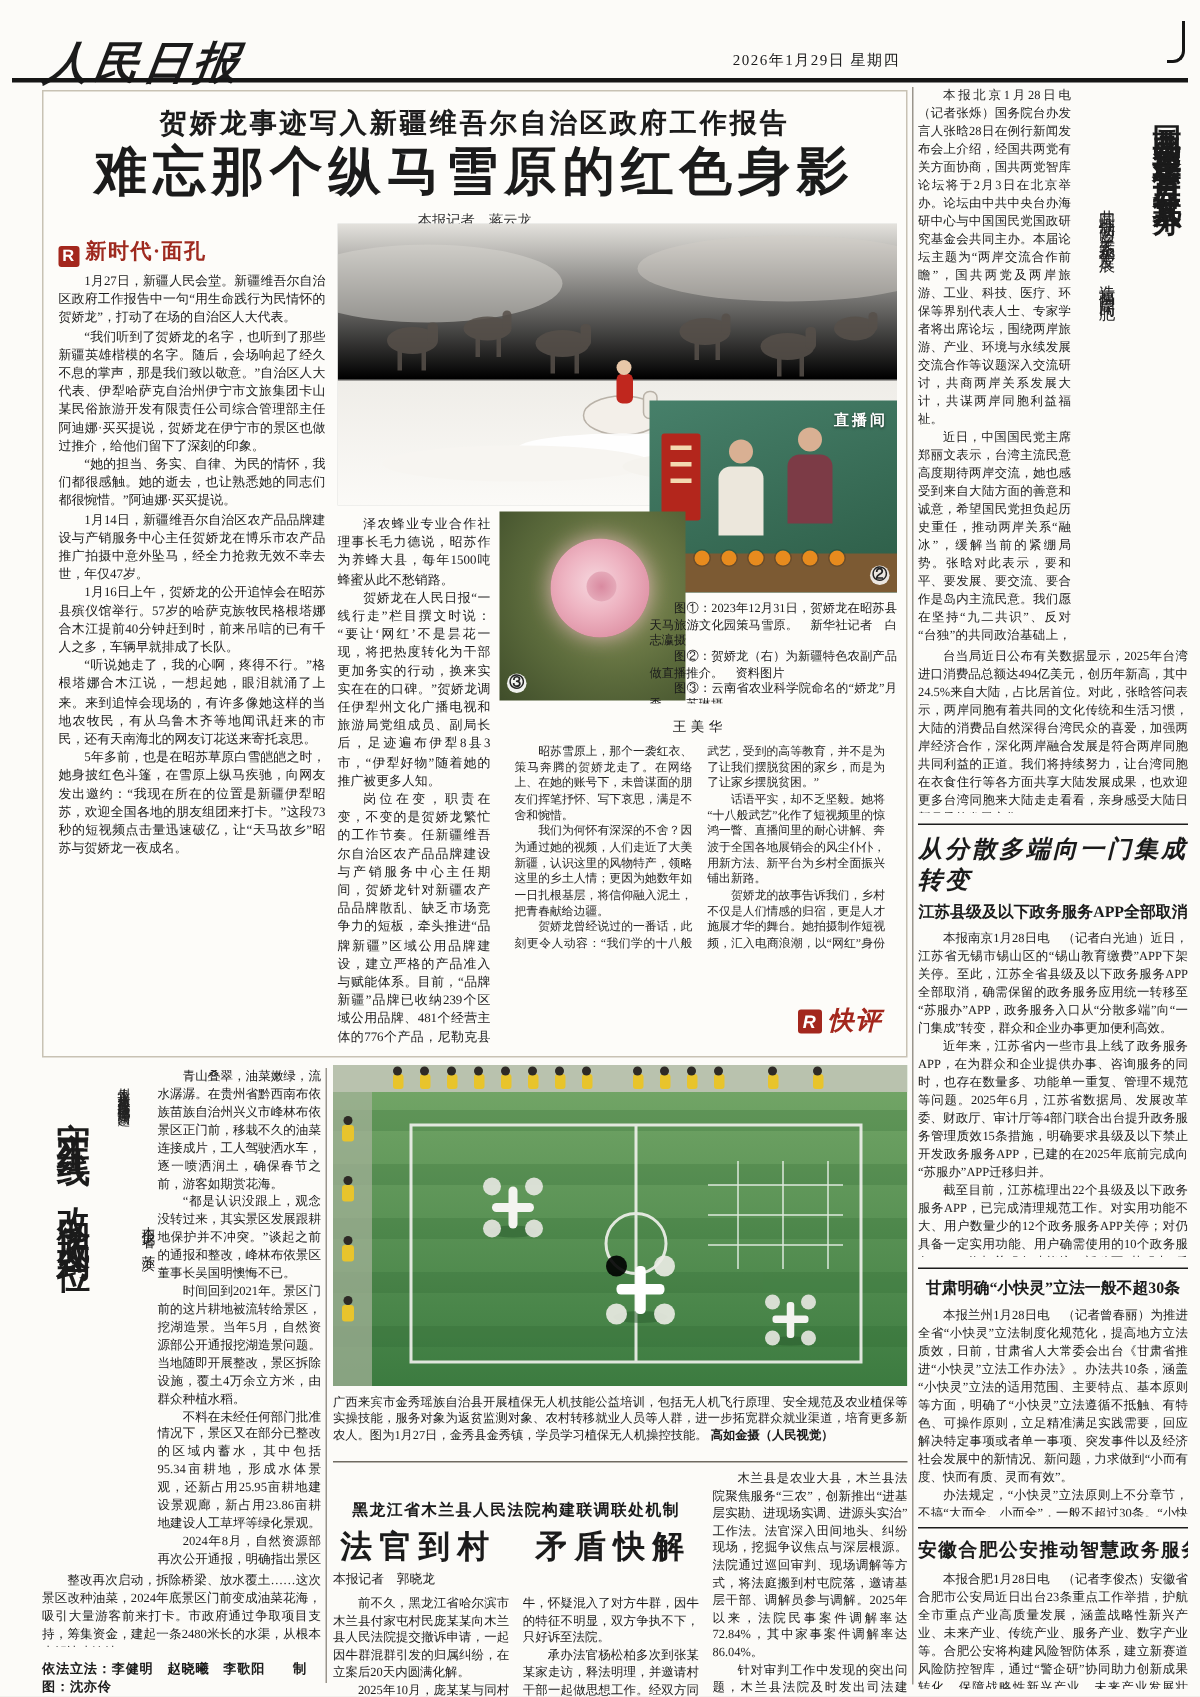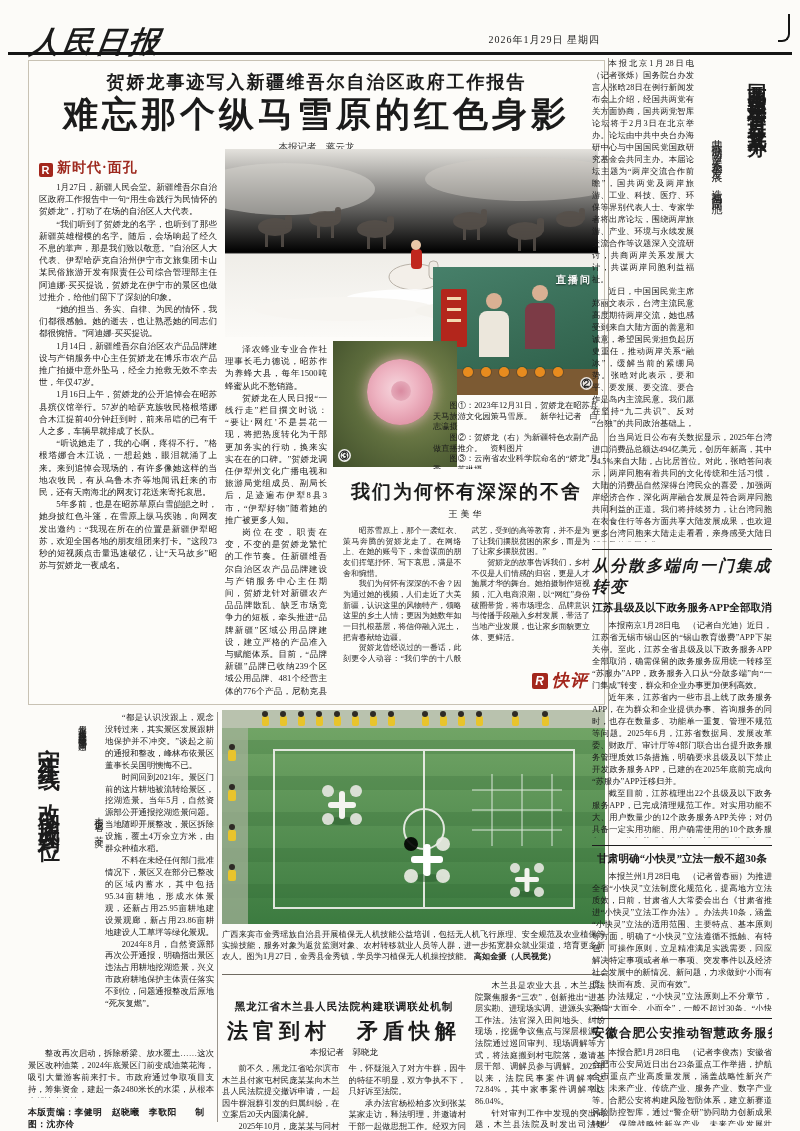--- a/index.html
+++ b/index.html
@@ -76,25 +76,25 @@
   .gz-footer{margin-top:9px;font-size:8.8px;font-weight:bold;letter-spacing:.5px;}
   
   .mid{position:absolute;left:222px;top:710px;width:383px;height:414px;}
   .ph-drone{position:relative;width:383px;height:214px;overflow:hidden;}
   .drone-cap{margin-top:5px;font-size:8.2px;line-height:1.35;height:40px;overflow:hidden;}
   .drone-credit{font-weight:bold;}
   .court-flex{display:flex;gap:9px;}
   .court-main{width:244px;}
   .court-kicker{text-align:center;font-size:10.5px;font-weight:bold;letter-spacing:1px;margin-top:20px;}
   .court-head{text-align:center;font-size:21px;font-weight:900;letter-spacing:5px;margin:3px 0 2px;}
-  .court-byline{text-align:center;font-size:8.5px;margin-bottom:4px;}
+  .court-byline{text-align:left;font-size:8.5px;margin-bottom:4px;}
   .court-cols{columns:2;column-gap:9px;font-size:8.3px;line-height:1.4;height:100px;overflow:hidden;}
   .court-right{flex:1;font-size:8.3px;line-height:1.4;height:158px;overflow:hidden;}
   
-  .rc{position:absolute;left:592px;top:58px;width:180px;height:1068px;overflow:hidden;}
+  .rc{position:absolute;left:612px;top:58px;width:180px;height:1068px;overflow:hidden;}
   .ta-flex{display:flex;height:370px;}
   .ta-body{width:102px;font-size:8.3px;line-height:1.45;overflow:hidden;}
   .ta-sub{width:30px;font-size:11px;letter-spacing:3px;padding-top:72px;color:#222;}
   .ta-head{width:46px;font-size:19px;font-weight:900;letter-spacing:3px;padding-top:10px;}
   .ta-close{margin-top:4px;font-size:8.3px;line-height:1.45;height:110px;overflow:hidden;}
   .rc-kicker{font-size:16px;font-weight:bold;letter-spacing:2px;font-style:italic;}
   .rc-head{text-align:center;font-size:10.6px;font-weight:900;white-space:nowrap;margin:3px 0 5px;transform-origin:center;}
   .rc-head.big{font-size:12.5px;letter-spacing:1px;}
   .rc-body{font-size:8.3px;line-height:1.45;overflow:hidden;}
   .h-js{height:218px;} .h-gs{height:140px;} .h-hf{height:118px;}
@@ -212,48 +212,49 @@
       <div class="badge" style="left:5px;bottom:5px;" data-interactable="false">③</div>
     </div>
 
     <div class="f-captions just ind" data-interactable="false">
         <p data-interactable="false">图①：2023年12月31日，贺娇龙在昭苏县天马旅游文化园策马雪原。　新华社记者　白志瀛摄</p>
         <p data-interactable="false">图②：贺娇龙（右）为新疆特色农副产品做直播推介。　资料图片</p>
         <p data-interactable="false">图③：云南省农业科学院命名的“娇龙”月季。　苏琳摄</p>
       </div>
 
     <div class="commentary" data-interactable="false">
-      <div class="c-head" data-interactable="false">我们为何怀有深深的不舍</div>
       <div class="c-byline" data-interactable="false">王美华</div>
       <div class="c-text just ind" data-interactable="false">
           <p data-interactable="false">昭苏雪原上，那个一袭红衣、策马奔腾的贺娇龙走了。在网络上、在她的账号下，未曾谋面的朋友们挥笔抒怀、写下哀思，满是不舍和惋惜。</p>
           <p data-interactable="false">我们为何怀有深深的不舍？因为通过她的视频，人们走近了大美新疆，认识这里的风物特产，领略这里的乡土人情；更因为她数年如一日扎根基层，将信仰融入泥土，把青春献给边疆。</p>
           <p data-interactable="false">贺娇龙曾经说过的一番话，此刻更令人动容：“我们学的十八般武艺，受到的高等教育，并不是为了让我们摆脱贫困的家乡，而是为了让家乡摆脱贫困。”</p>
+          <p data-interactable="false">话语平实，却不乏坚毅。她将“十八般武艺”化作了短视频里的惊鸿一瞥、直播间里的耐心讲解、奔波于全国各地展销会的风尘仆仆，用新方法、新平台为乡村全面振兴铺出新路。</p>
           <p data-interactable="false">贺娇龙的故事告诉我们，乡村不仅是人们情感的归宿，更是人才施展才华的舞台。她拍摄制作短视频，汇入电商浪潮，以“网红”身份破圈带货，将市场理念、品牌意识与传播手段融入乡村发展，带活了当地产业发展，也让家乡面貌更立体、更鲜活。</p>
         </div>
       <div class="c-logo" data-interactable="false"><span class="rlogo" data-interactable="false">R</span><span data-interactable="false">快评</span></div>
     </div>
   </div>
 
   <div class="gz" data-interactable="false">
     <div class="gz-row">
       <div class="gz-head-v v" data-interactable="false">守牢红线，改彻底改到位</div>
       <div class="gz-kicker-v v" data-interactable="false">贵州兴义市扎实整改侵占耕地挖湖造景问题</div>
       <div class="gz-byline-v v" data-interactable="false">本报记者　苏滨</div>
       <div class="gz-body just ind" data-interactable="false">
+          <p data-interactable="false">青山叠翠，油菜嫩绿，流水潺潺。在贵州省黔西南布依族苗族自治州兴义市峰林布依景区正门前，移栽不久的油菜连接成片，工人驾驶洒水车，逐一喷洒润土，确保春节之前，游客如期赏花海。</p>
           <p data-interactable="false">“都是认识没跟上，观念没转过来，其实景区发展跟耕地保护并不冲突。”谈起之前的通报和整改，峰林布依景区董事长吴国明懊悔不已。</p>
           <p data-interactable="false">时间回到2021年。景区门前的这片耕地被流转给景区，挖湖造景。当年5月，自然资源部公开通报挖湖造景问题。当地随即开展整改，景区拆除设施，覆土4万余立方米，由群众种植水稻。</p>
           <p data-interactable="false">不料在未经任何部门批准情况下，景区又在部分已整改的区域内蓄水，其中包括95.34亩耕地，形成水体景观，还新占用25.95亩耕地建设景观廊，新占用23.86亩耕地建设人工草坪等绿化景观。</p>
           <p data-interactable="false">2024年8月，自然资源部再次公开通报，明确指出景区违法占用耕地挖湖造景，兴义市政府耕地保护主体责任落实不到位，问题通报整改后原地“死灰复燃”。</p>
         </div>
     </div>
     <div class="gz-rest just ind" data-interactable="false">
         <p data-interactable="false">整改再次启动，拆除桥梁、放水覆土……这次景区改种油菜，2024年底景区门前变成油菜花海，吸引大量游客前来打卡。市政府通过争取项目支持，筹集资金，建起一条2480米长的水渠，从根本上解决水淹地。</p>
       </div>
-    <div class="gz-footer" data-interactable="false">本版责编：李健明　赵晓曦　李歌阳　　制图：沈亦伶</div>
+    <div class="gz-footer" data-interactable="false">依法立法：李健明　赵晓曦　李歌阳　　制图：沈亦伶</div>
   </div>
 
   <div class="mid" data-interactable="false">
     <div class="ph-drone" data-interactable="false">
       <svg width="383" height="214" viewBox="0 0 383 214" data-interactable="false">
         <defs>
             <linearGradient id="gf" x1="0" y1="0" x2="0" y2="1">
           <stop offset="0" stop-color="#76a869"></stop>
               <stop offset="1" stop-color="#3c7b40"></stop>
             </linearGradient>

